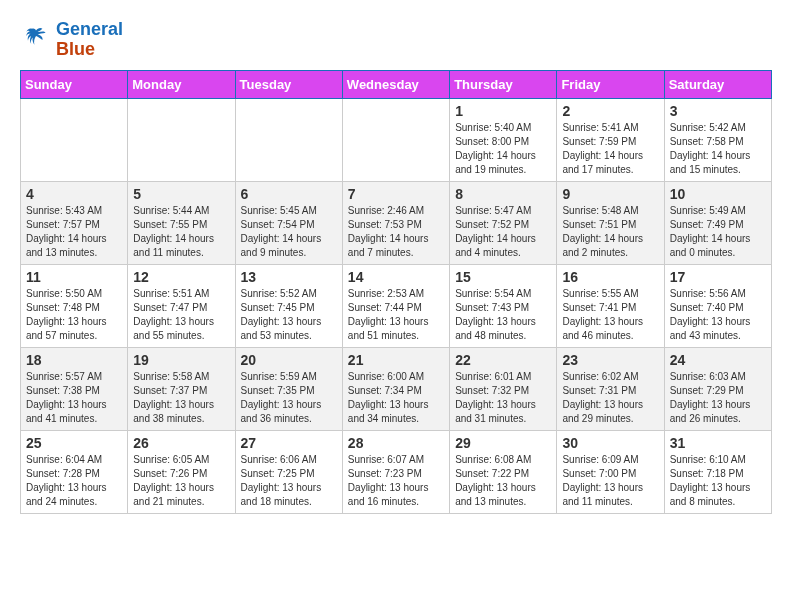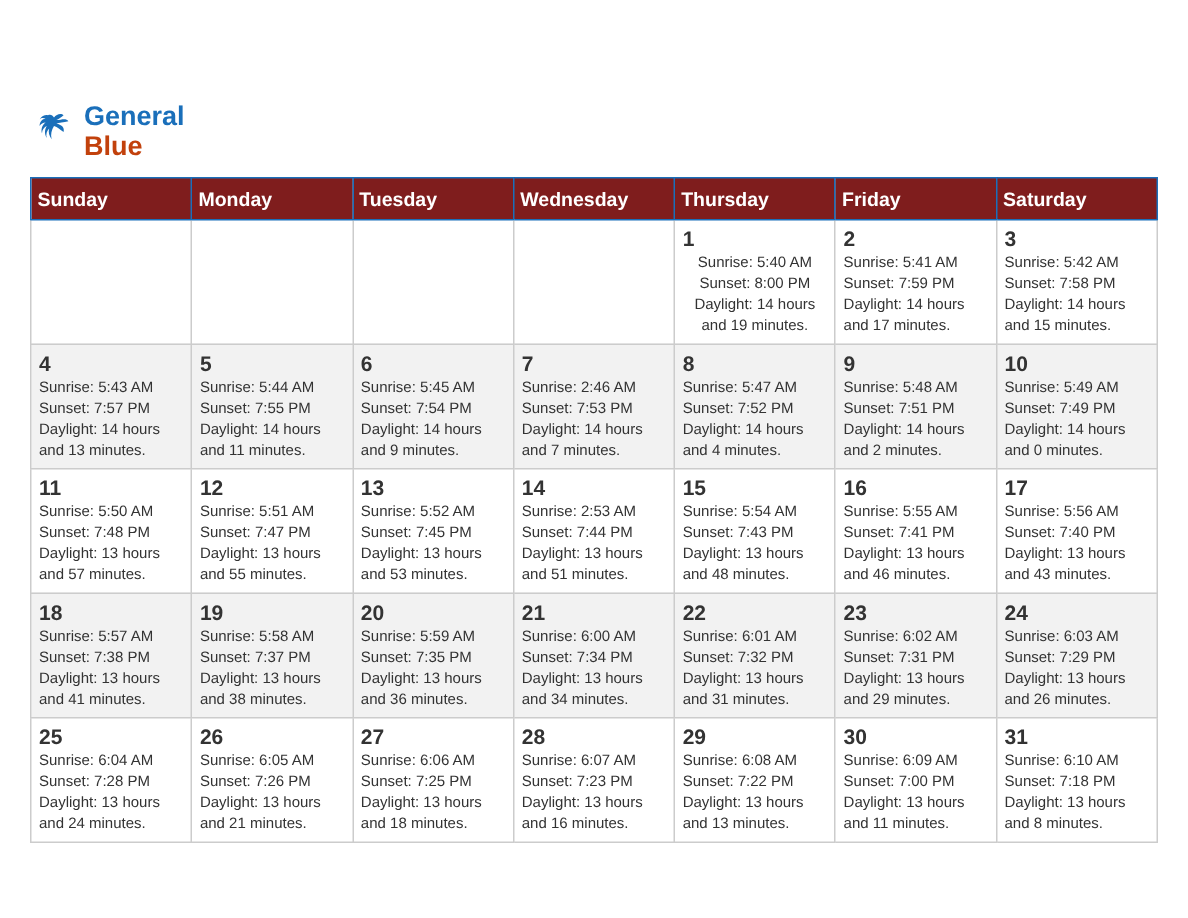--- a/index.html
+++ b/index.html
@@ -8,21 +8,20 @@
       background: #fff;
       width: 792px;
       min-height: 612px;
       padding: 20px;
     }
     .header {
       display: flex;
       justify-content: space-between;
       align-items: flex-end;
       margin-bottom: 10px;
-      margin-top: 48px;
     }
     .logo {
       display: flex;
       align-items: center;
       gap: 4px;
     }
     .logo-text {
       font-size: 18px;
       font-weight: bold;
       color: #333;
@@ -47,21 +46,21 @@
     .subtitle {
       font-size: 16px;
       color: #555;
     }
     .calendar {
       width: 100%;
       border-collapse: collapse;
       font-size: 11px;
     }
     .calendar thead tr th {
-      background: #7f1d1d;
+      background: #d946ef;
       color: white;
       padding: 6px 4px;
       text-align: left;
       font-size: 13px;
       font-weight: bold;
       border: 1px solid #1a6fba;
     }
     .calendar tbody tr td {
       border: 1px solid #ccc;
       vertical-align: top;
@@ -124,21 +123,21 @@
       </tr>
   </thead>
   <tbody id="calendar-body">
       <tr>
         <td class="empty-cell"></td>
         <td class="empty-cell"></td>
         <td class="empty-cell"></td>
         <td class="empty-cell"></td>
         <td>
           <span class="day-num">1</span>
-          <div class="day-detail" style="white-space: pre-line; text-align: center;">Sunrise: 5:40 AM
+          <div class="day-detail" style="white-space: pre-line;">Sunrise: 5:40 AM
 Sunset: 8:00 PM
 Daylight: 14 hours
 and 19 minutes.</div>
         </td>
         <td>
           <span class="day-num">2</span>
           <div class="day-detail" style="white-space: pre-line;">Sunrise: 5:41 AM
 Sunset: 7:59 PM
 Daylight: 14 hours
 and 17 minutes.</div>

